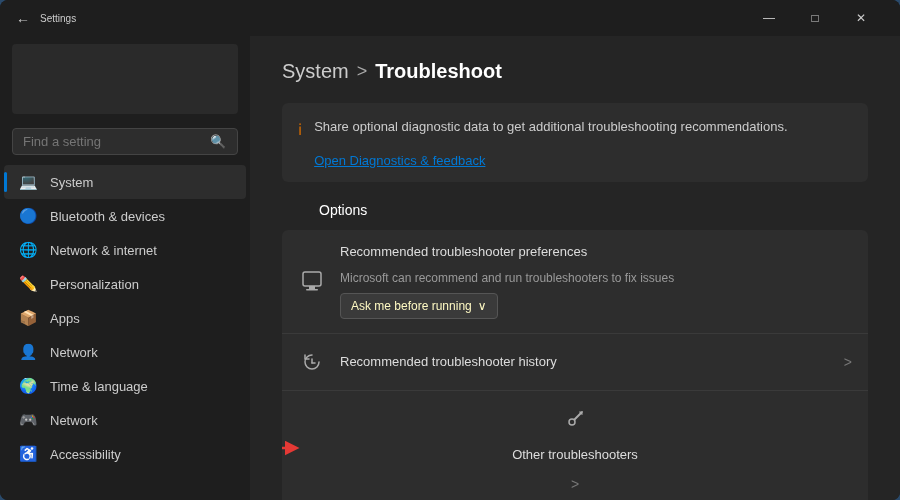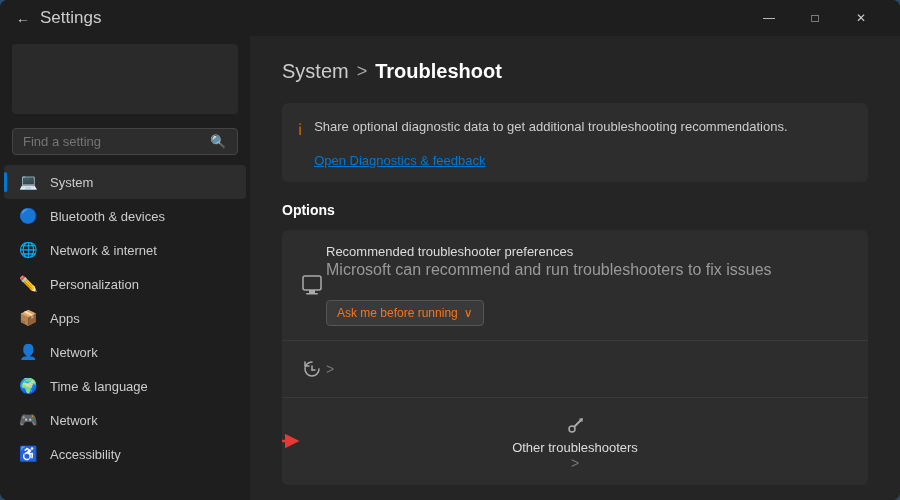--- a/index.html
+++ b/index.html
@@ -33,21 +33,21 @@
       flex-shrink: 0;
     }
     .titlebar-back {
       color: #ccc;
       font-size: 14px;
       cursor: pointer;
       margin-right: 10px;
     }
     .titlebar-title {
       color: #ccc;
-      font-size: 17px;
+      font-size: 10px;
       flex: 1;
     }
     .titlebar-controls {
       display: flex;
       gap: 0;
     }
     .titlebar-btn {
       width: 46px;
       height: 36px;
       display: flex;
@@ -204,37 +204,39 @@
       color: #0078d4;
       font-size: 13px;
       cursor: pointer;
       text-decoration: underline;
     }
 
     
     .section-title {
       color: #fff;
       font-size: 14px;
-      font-weight: 700;
+      font-weight: 400;
       margin-bottom: 12px;
+      margin-left: 37px;
     }
 
     .options-card {
       background: #2d2d2d;
       border-radius: 6px;
       overflow: hidden;
       margin-bottom: 8px;
     }
 
     .option-item {
       display: flex;
       align-items: center;
       padding: 14px 16px;
       cursor: pointer;
       border-bottom: 1px solid #3a3a3a;
+      gap: 14px;
     }
     .option-item:last-child { border-bottom: none; flex-direction: column; }
 
     .option-icon {
       width: 28px;
       height: 28px;
       display: flex;
       align-items: center;
       justify-content: center;
       font-size: 18px;
@@ -245,36 +247,36 @@
     .option-content {
       flex: 1;
     }
     .option-title {
       color: #ddd;
       font-size: 13px;
       font-weight: 500;
     }
     .option-desc {
       color: #999;
-      font-size: 16px;
-      margin-top: 2px;
+      font-size: 12px;
+      margin-top: 12px;
     }
 
     .dropdown-btn {
       background: #3a3a3a;
       border: 1px solid #555;
       border-radius: 4px;
-      color: #f97316;
+      color: #fef9c3;
       font-size: 12px;
       padding: 5px 10px;
       cursor: pointer;
       display: flex;
       align-items: center;
       gap: 6px;
-      margin-top: 21px;
+      margin-top: 8px;
     }
 
     .option-chevron {
       color: #777;
       font-size: 14px;
       flex-shrink: 0;
     }
   </style>
 </head>
 <body>
@@ -381,20 +383,23 @@
         </div>
 
         <div class="option-item">
           <div class="option-icon">
             <svg width="22" height="22" viewBox="0 0 22 22" fill="none">
               <path d="M11 4C7.13 4 4 7.13 4 11s3.13 7 7 7 7-3.13 7-7" stroke="#aaa" stroke-width="1.5" fill="none" stroke-linecap="round"></path>
               <polyline points="4,4 4,8 8,8" stroke="#aaa" stroke-width="1.5" fill="none" stroke-linecap="round" stroke-linejoin="round"></polyline>
               <line x1="11" y1="8" x2="11" y2="12" stroke="#aaa" stroke-width="1.5" stroke-linecap="round"></line>
               <line x1="11" y1="12" x2="14" y2="12" stroke="#aaa" stroke-width="1.5" stroke-linecap="round"></line>
             </svg>
+          </div>
+          <div class="option-content">
+            <div class="option-title">Recommended troubleshooter history</div>
           </div>
           <span class="option-chevron">&gt;</span>
         </div>
 
         <div class="option-item" style="position:relative;">
           <div class="option-icon">
             <svg width="22" height="22" viewBox="0 0 22 22" fill="none">
               <circle cx="8" cy="14" r="3" stroke="#aaa" stroke-width="1.5" fill="none"></circle>
               <line x1="10.5" y1="11.5" x2="18" y2="4" stroke="#aaa" stroke-width="2" stroke-linecap="round"></line>
               <line x1="16" y1="4" x2="18" y2="6" stroke="#aaa" stroke-width="1.5" stroke-linecap="round"></line>

